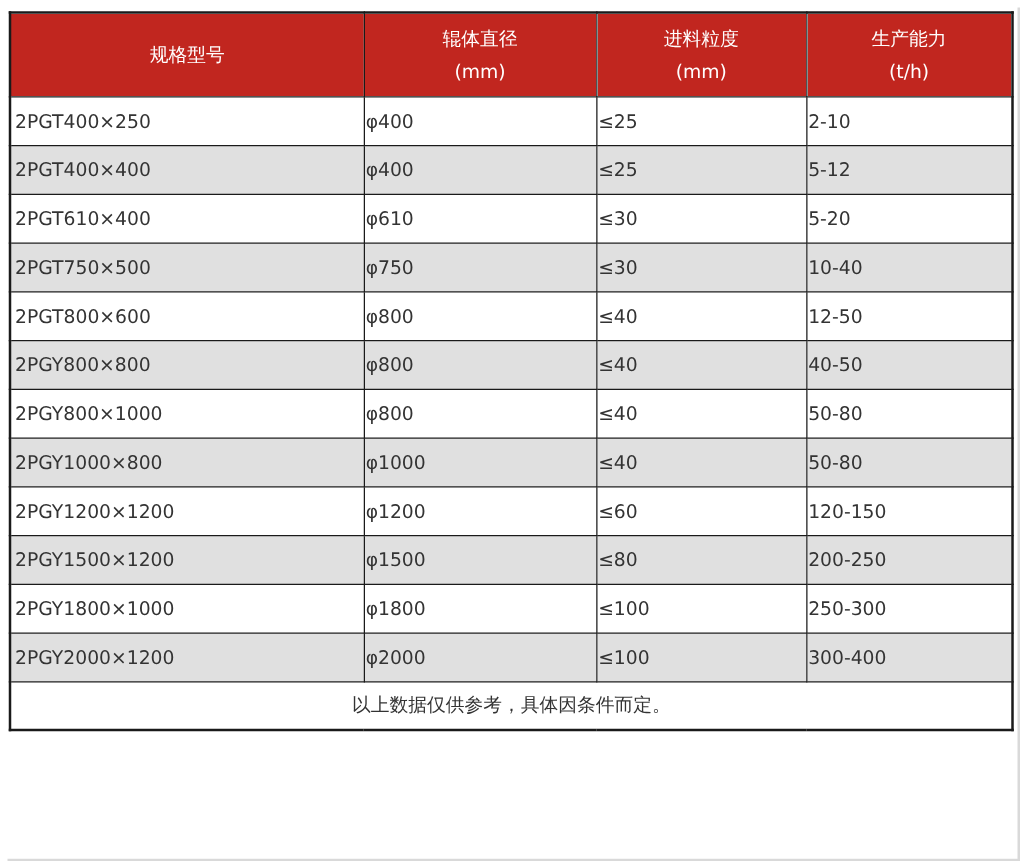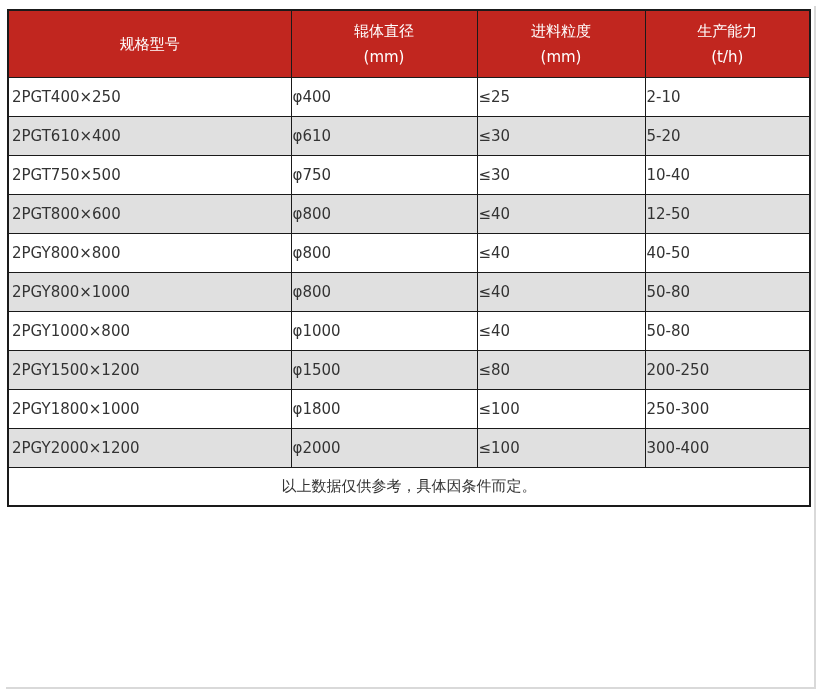--- a/index.html
+++ b/index.html
@@ -96,20 +96,26 @@
     </tr>
   </thead>
   <tbody>
     <tr>
       <td class="c1">2PGT400×250</td>
       <td>φ400</td>
       <td>≤25</td>
       <td>2-10</td>
     </tr>
     <tr>
+      <td class="c1">2PGT400×400</td>
+      <td>φ400</td>
+      <td>≤25</td>
+      <td>5-12</td>
+    </tr>
+    <tr>
       <td class="c1">2PGT610×400</td>
       <td>φ610</td>
       <td>≤30</td>
       <td>5-20</td>
     </tr>
     <tr>
       <td class="c1">2PGT750×500</td>
       <td>φ750</td>
       <td>≤30</td>
       <td>10-40</td>
@@ -132,20 +138,26 @@
       <td>≤40</td>
       <td>50-80</td>
     </tr>
     <tr>
       <td class="c1">2PGY1000×800</td>
       <td>φ1000</td>
       <td>≤40</td>
       <td>50-80</td>
     </tr>
     <tr>
+      <td class="c1">2PGY1200×1200</td>
+      <td>φ1200</td>
+      <td>≤60</td>
+      <td>120-150</td>
+    </tr>
+    <tr>
       <td class="c1">2PGY1500×1200</td>
       <td>φ1500</td>
       <td>≤80</td>
       <td>200-250</td>
     </tr>
     <tr>
       <td class="c1">2PGY1800×1000</td>
       <td>φ1800</td>
       <td>≤100</td>
       <td>250-300</td>

